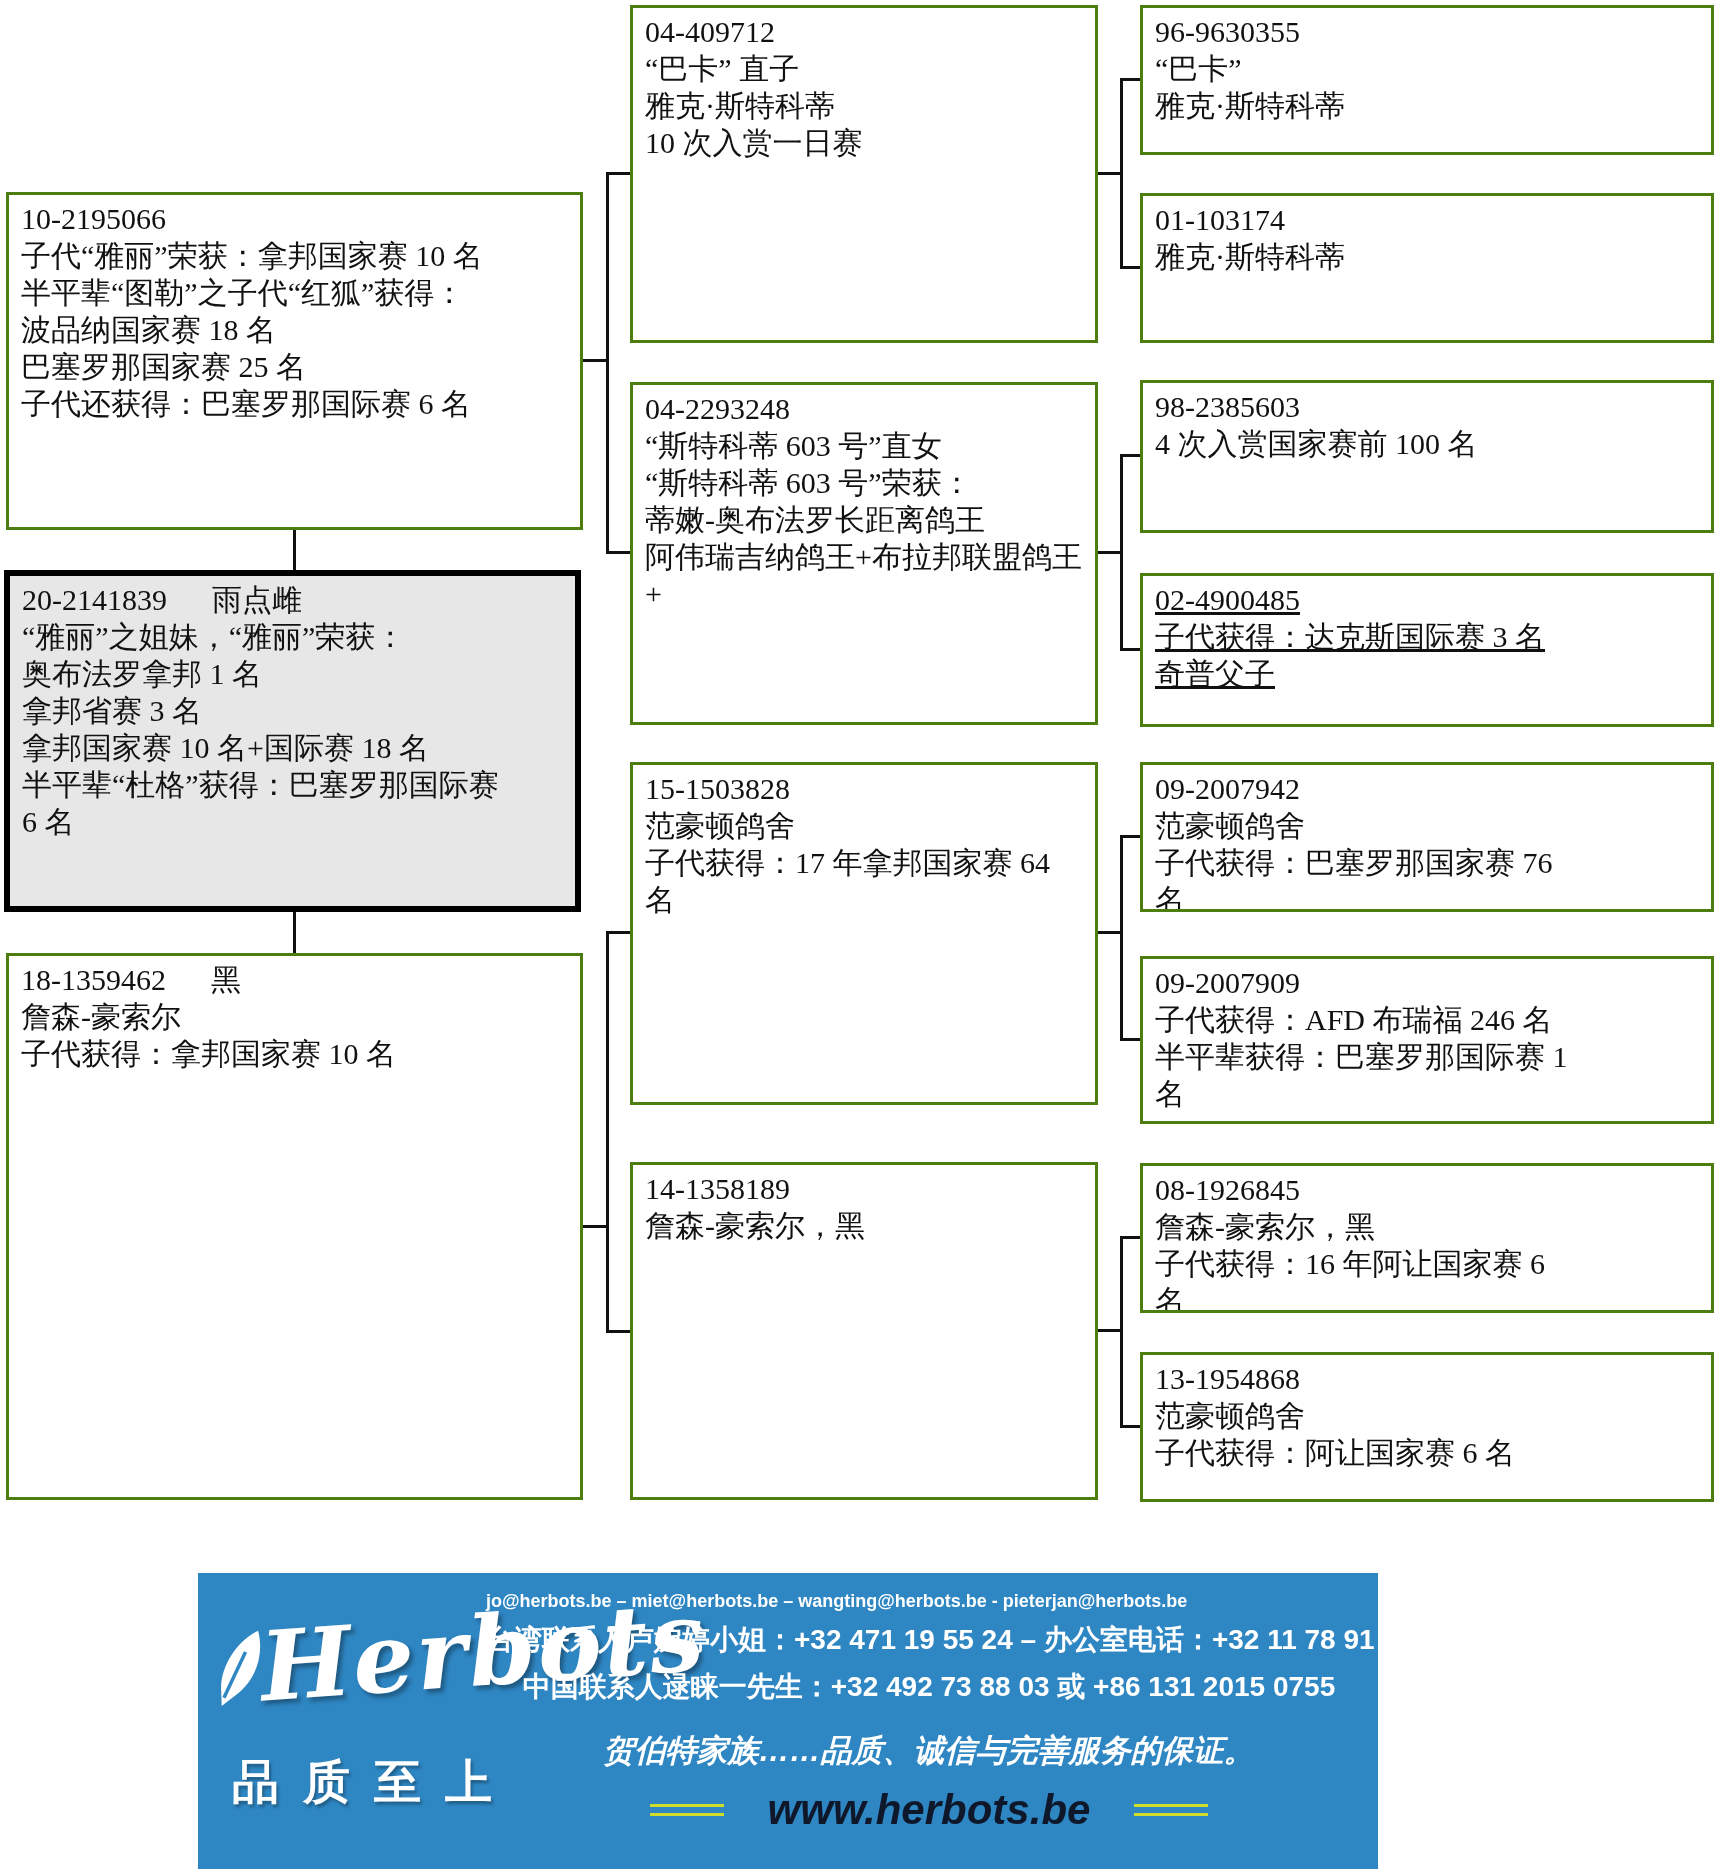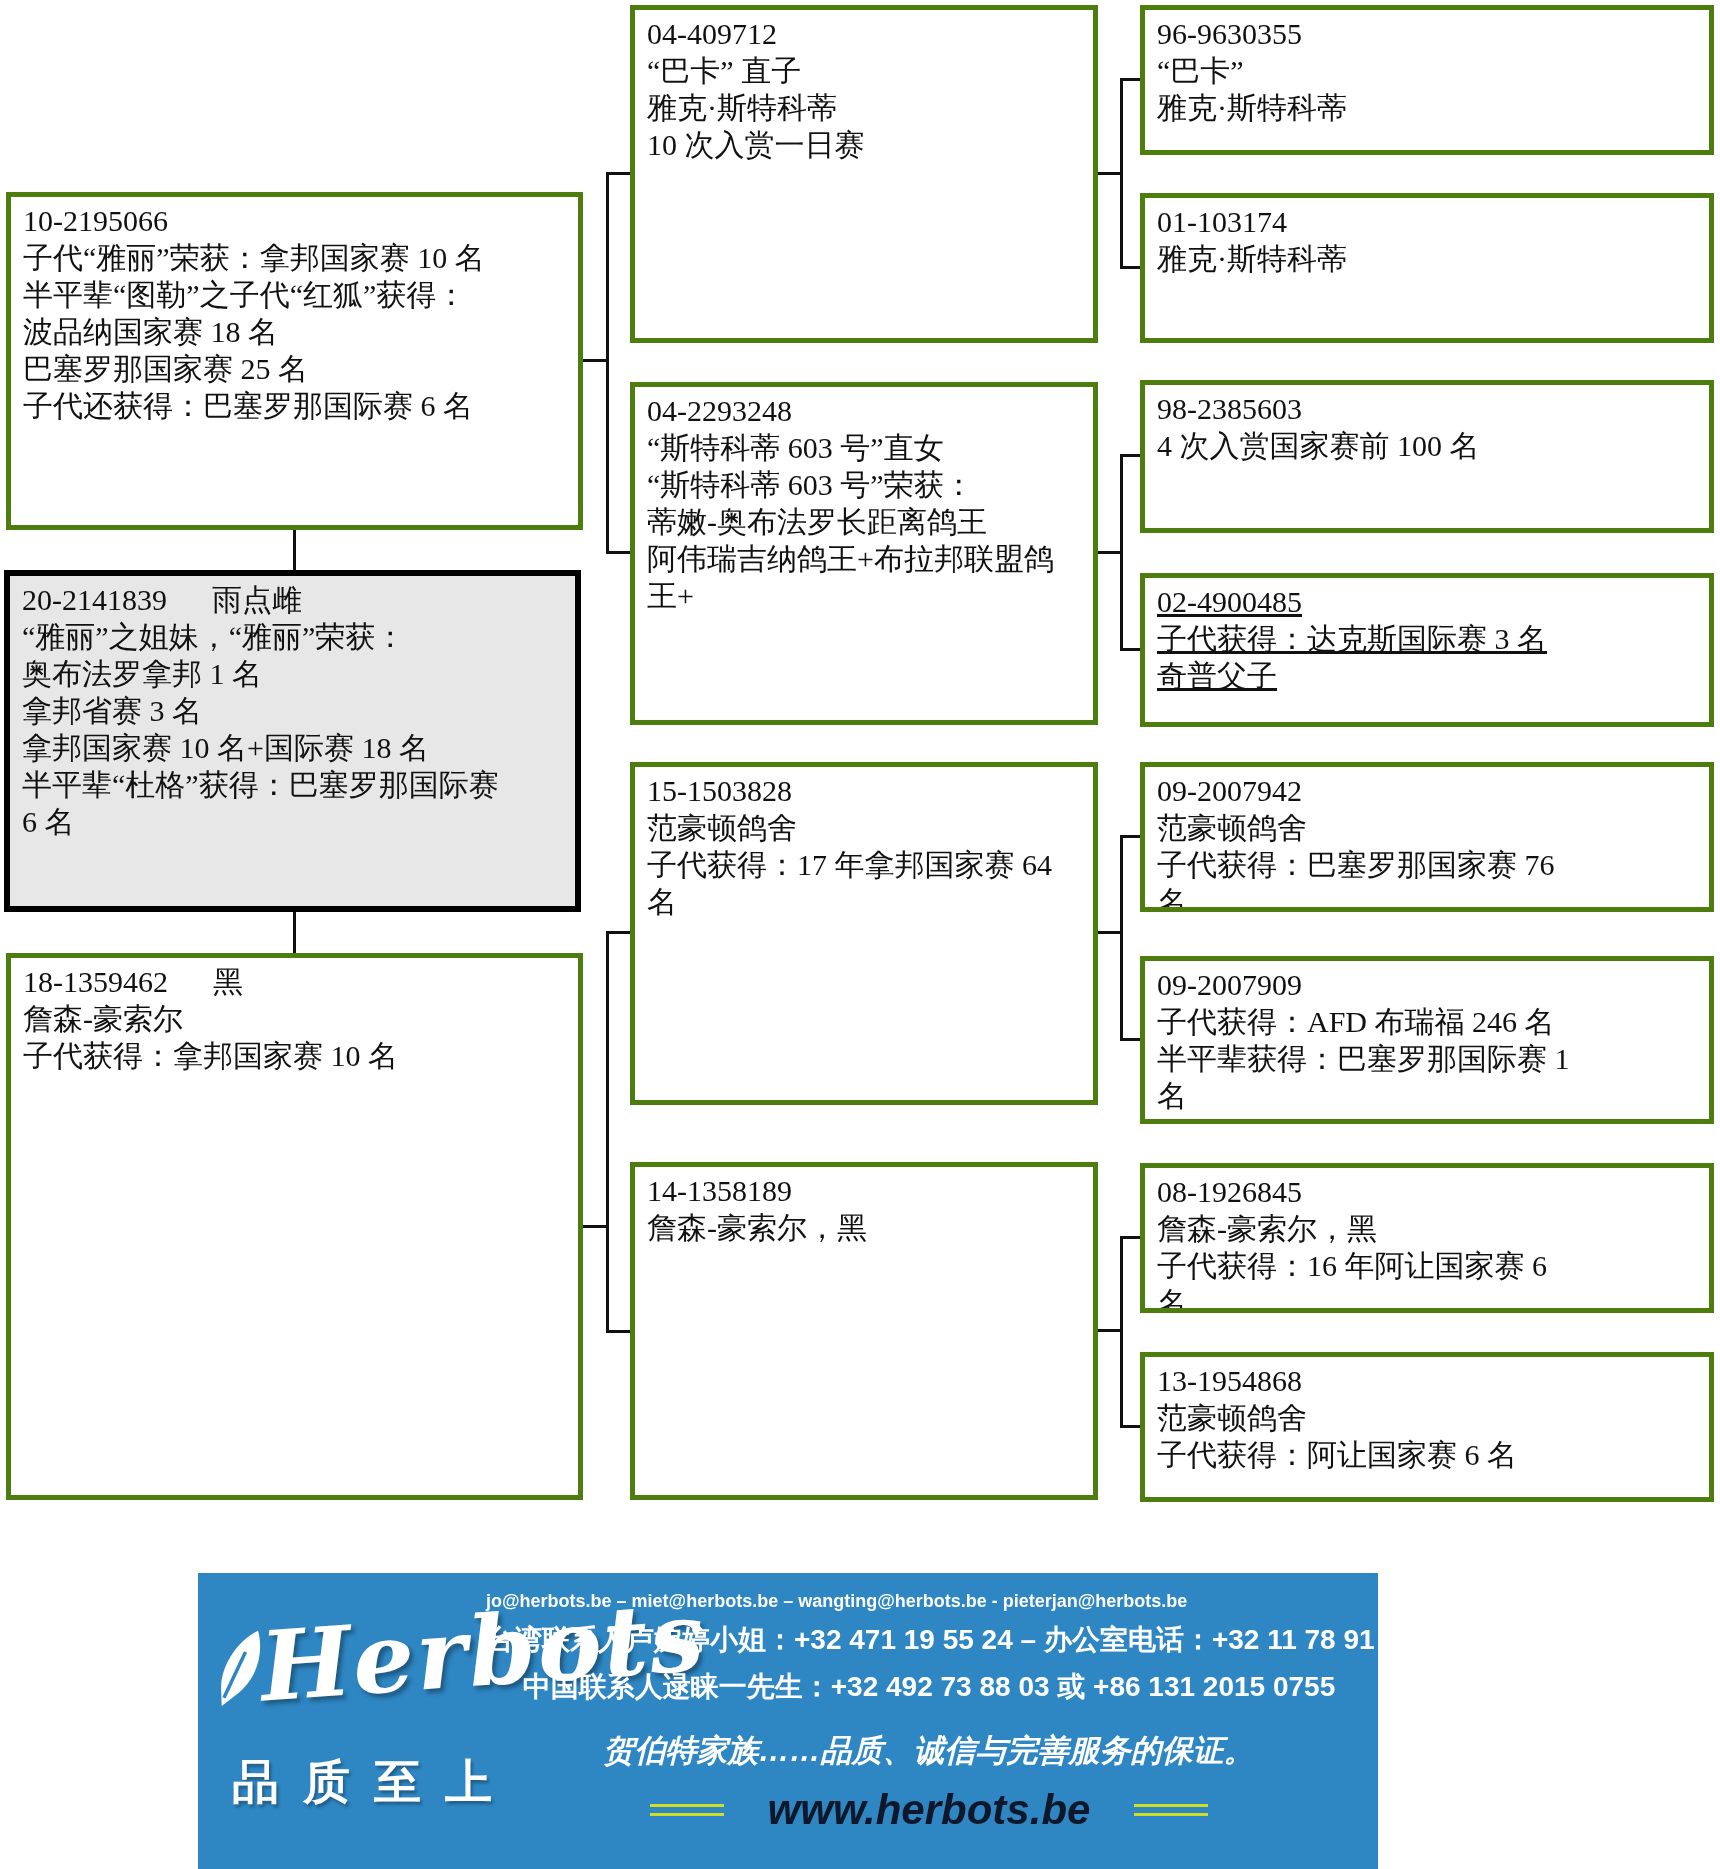--- a/index.html
+++ b/index.html
@@ -1,18 +1,18 @@
 <!DOCTYPE html>
 <html><head>
 <meta charset="utf-8">
 <style>
   html,body{margin:0;padding:0;background:#ffffff;}
   #stage{position:relative;width:1720px;height:1869px;background:#ffffff;overflow:hidden;
          font-family:"Liberation Serif","DejaVu Serif",serif;}
-  .box{position:absolute;box-sizing:border-box;border:5px solid #4d7c0f;background:#fff;
+  .box{position:absolute;box-sizing:border-box;border:3px solid #4d7c0f;background:#fff;
        color:#111;font-size:30px;line-height:37px;padding:5px 12px;overflow:hidden;}
   .box .bline{white-space:pre-wrap;}
   .box.subject{border:6px solid #000;background:#e7e7e7;}
   .cl{position:absolute;background:#111;}
   
   .banner{position:absolute;left:198px;top:1573px;width:1180px;height:296px;background:#2e86c3;
           font-family:"Liberation Sans","DejaVu Sans",sans-serif;}
   .logo-script{position:absolute;left:62px;top:22px;color:#fff;font-family:"DejaVu Serif",serif;
           font-style:italic;font-weight:bold;font-size:96px;transform:rotate(-4deg);
           text-shadow:3px 4px 4px rgba(0,0,0,.35);letter-spacing:2px;}

